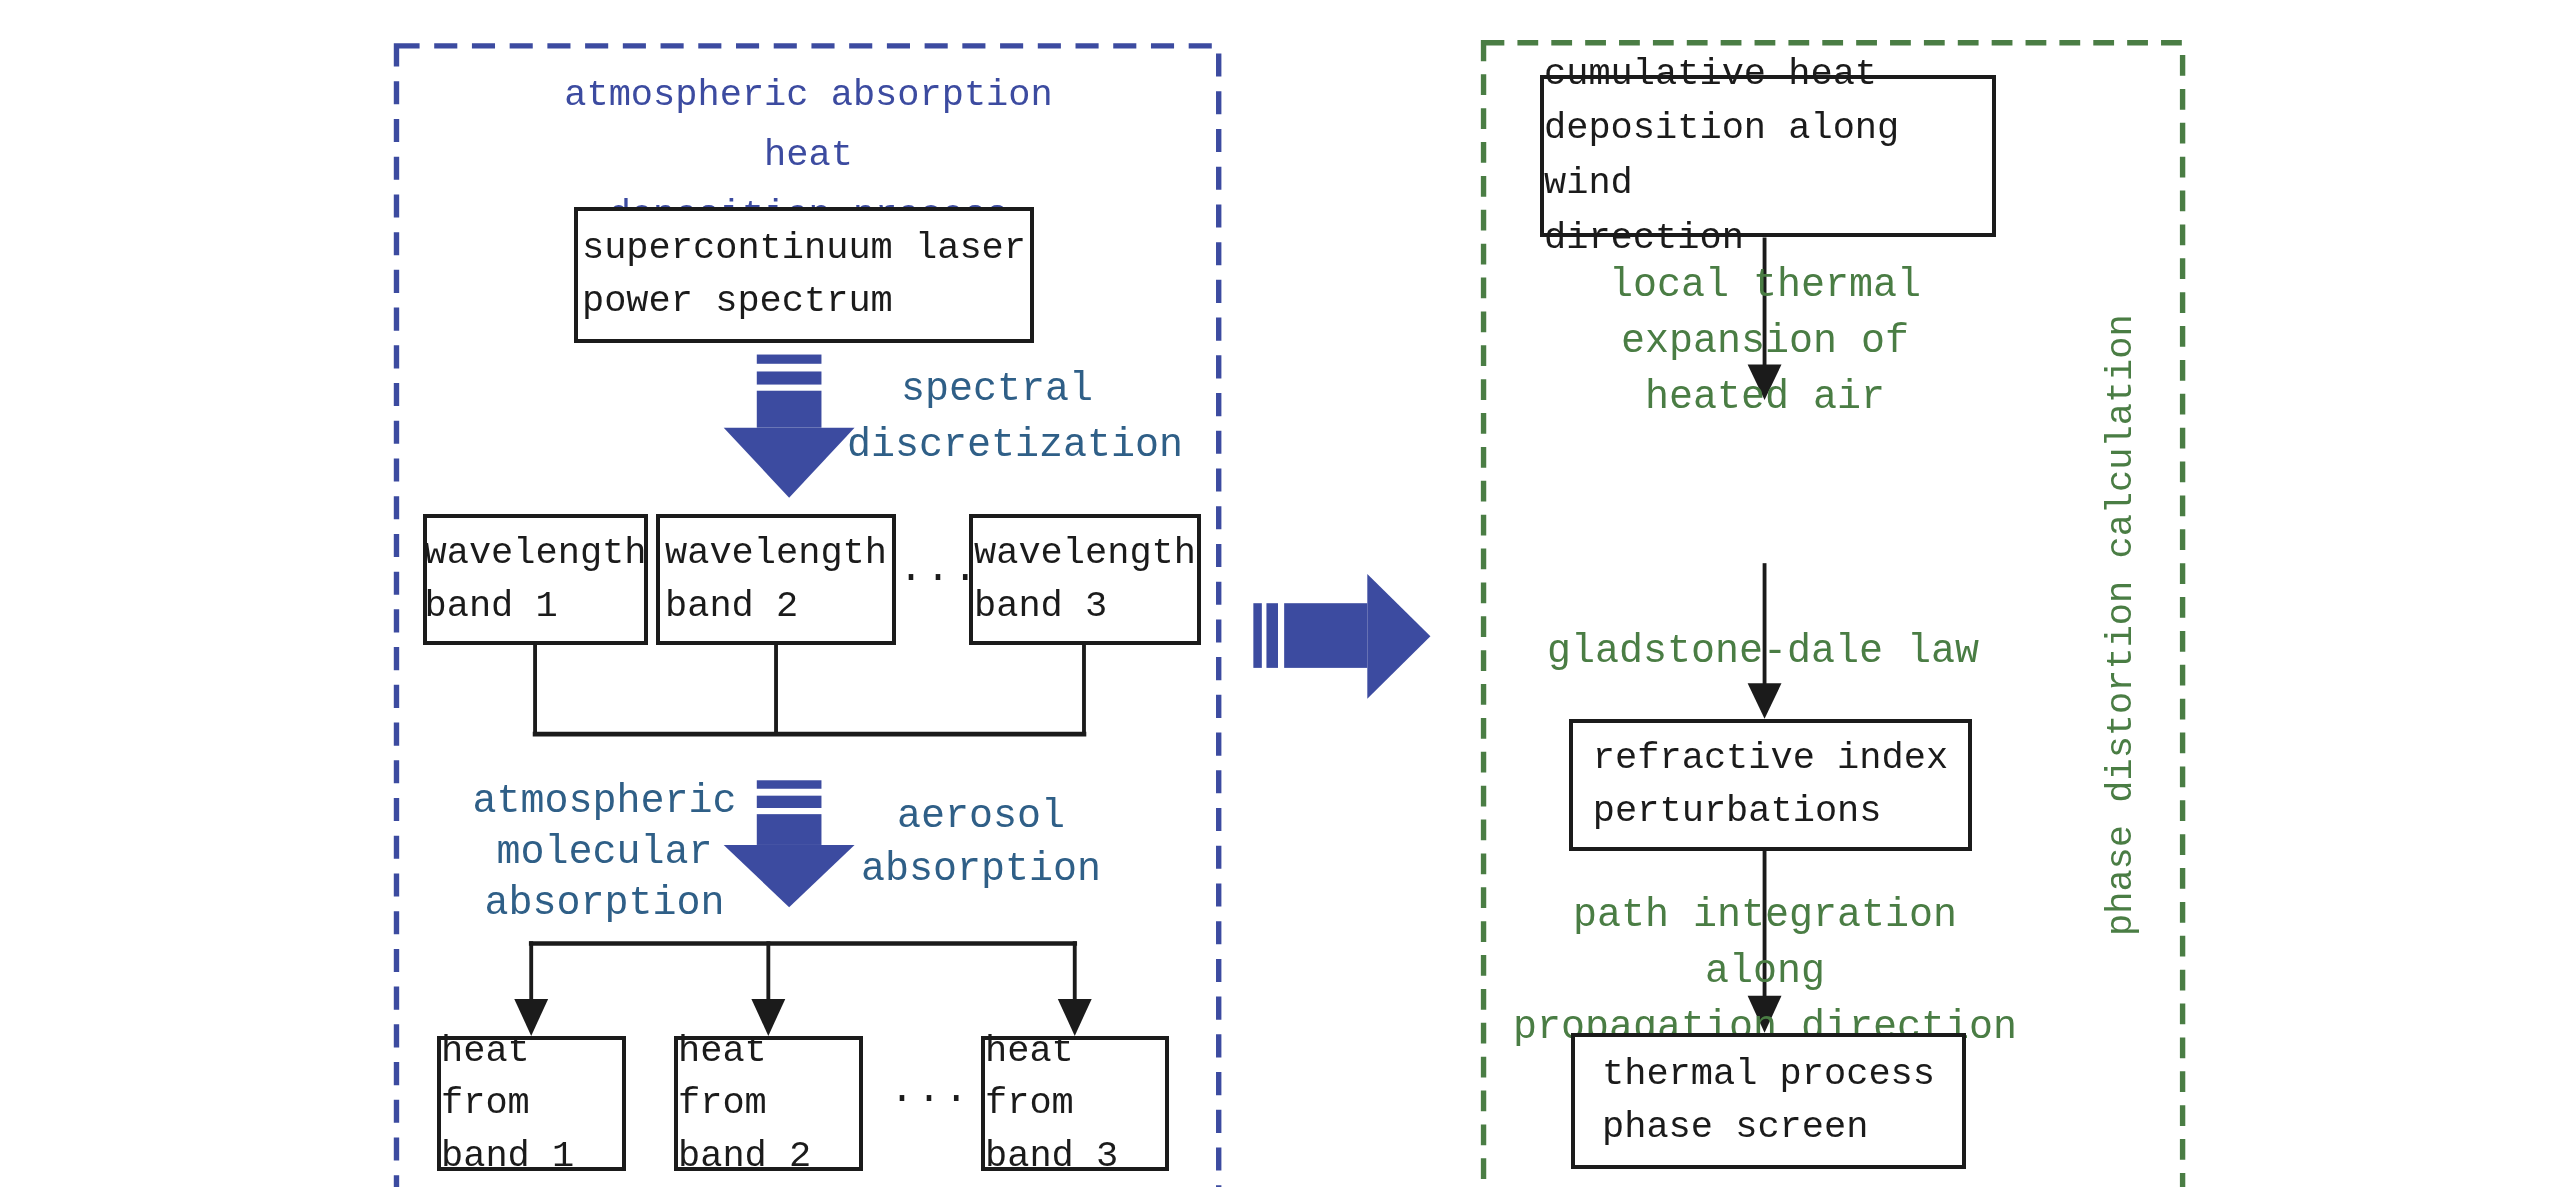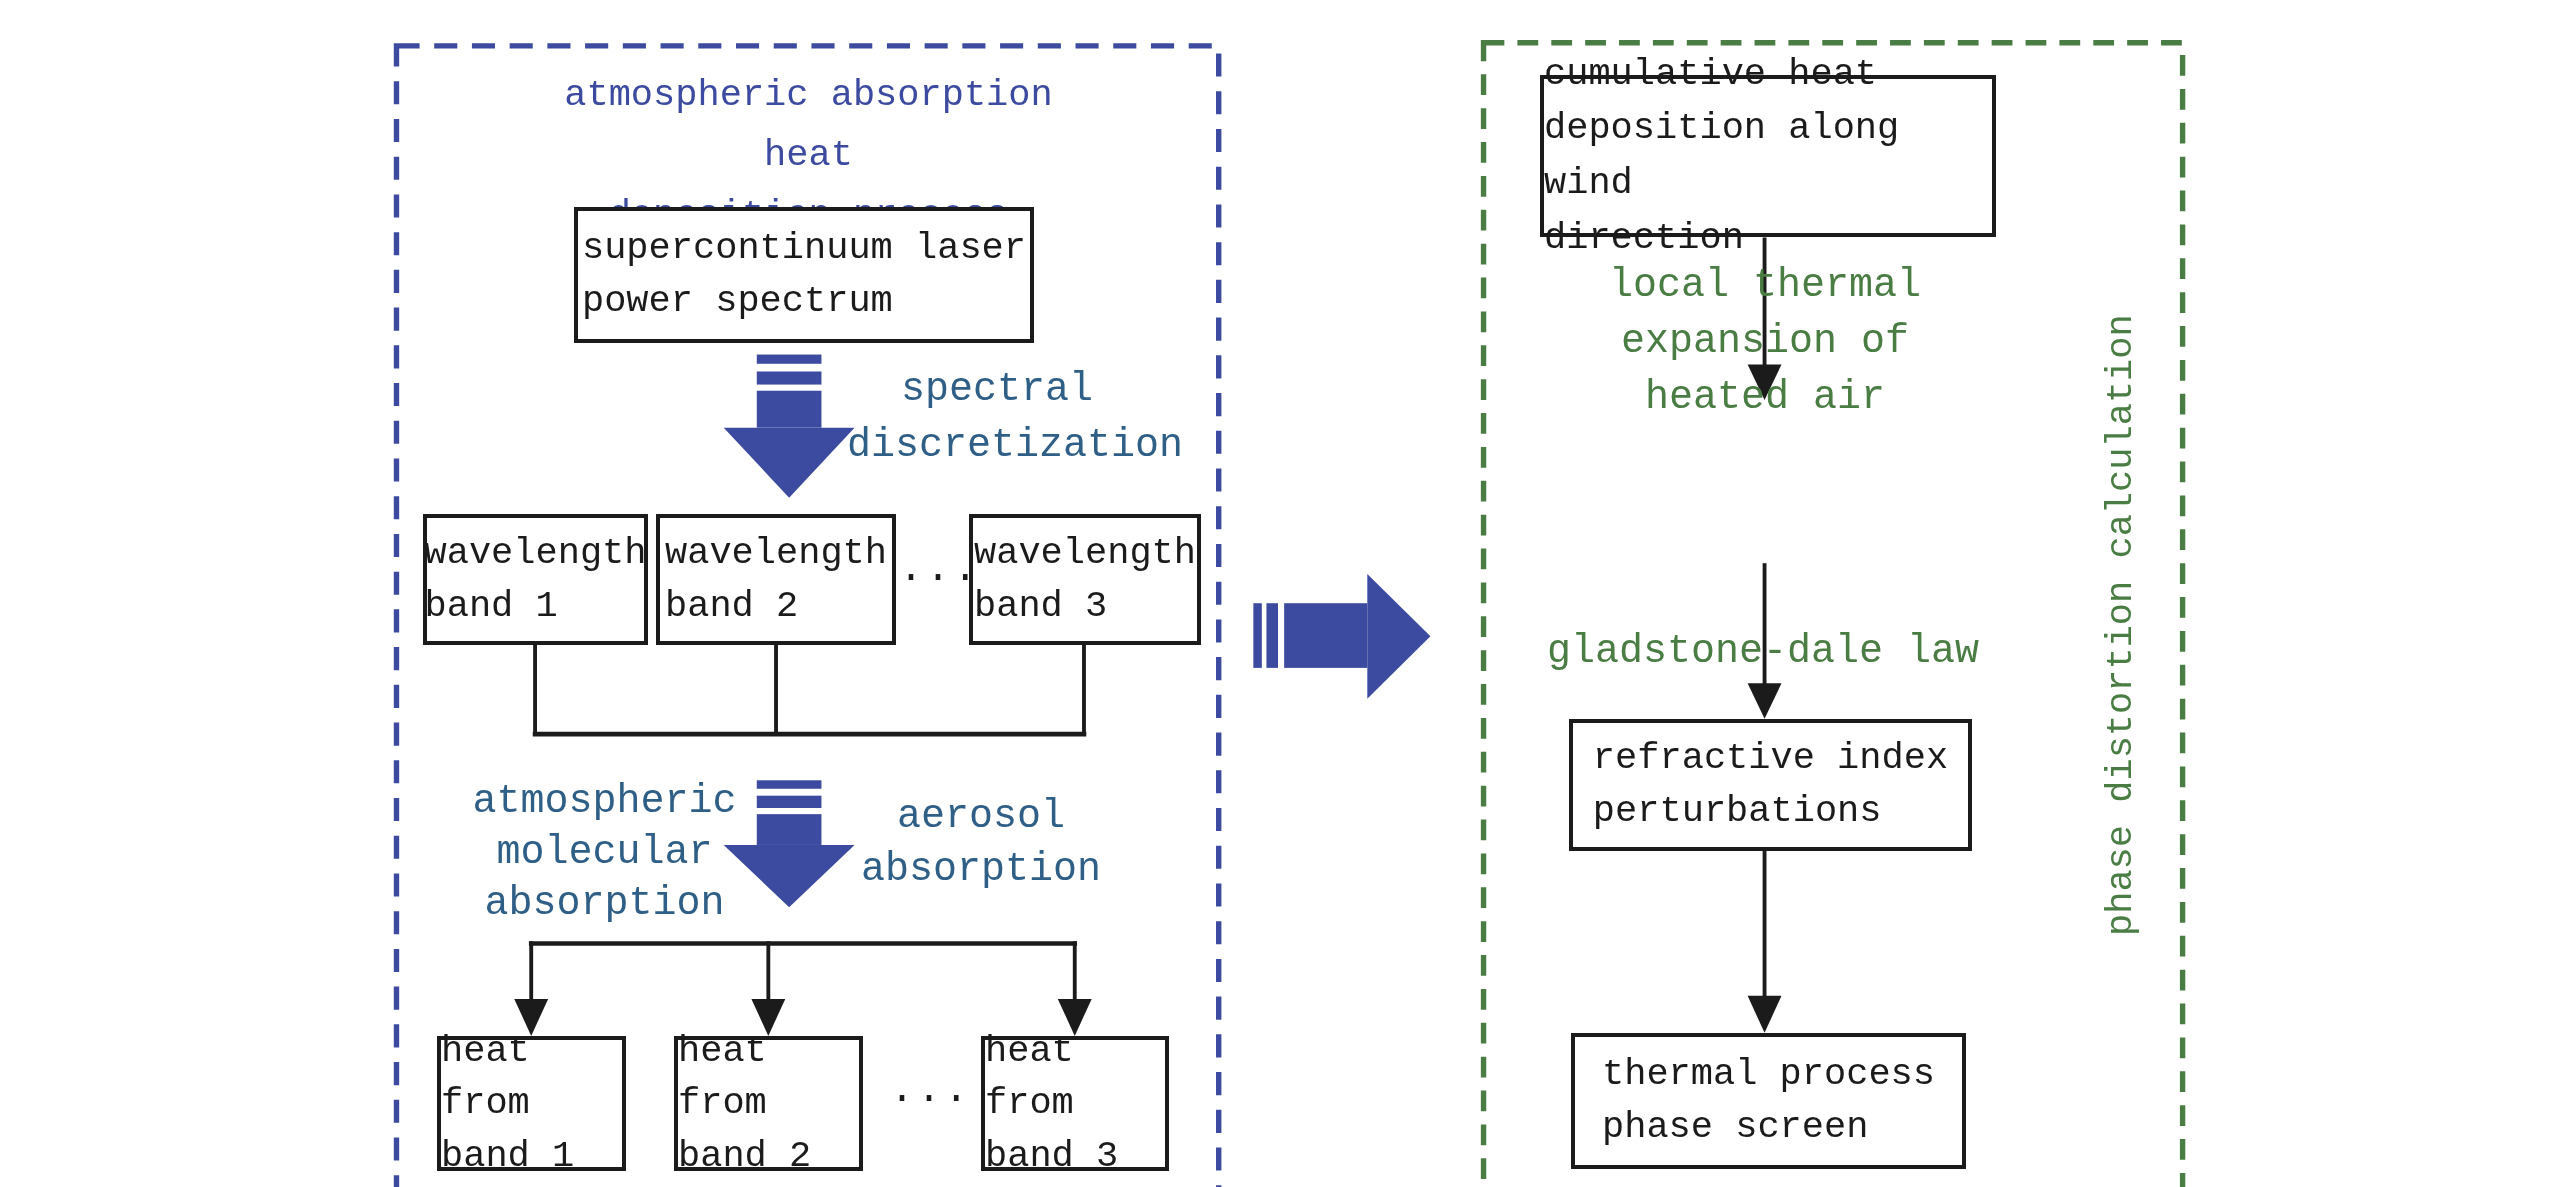--- a/index.html
+++ b/index.html
@@ -151,20 +151,22 @@
 
   <div class="lbl lbl-green" style="left:1509px;top:223px;width:512px;">local thermal expansion of
 heated air</div>
 
 
   <div class="lbl lbl-green" style="left:1532px;top:589px;width:462px;">gladstone-dale law</div>
 
   <div class="box" style="left:1569px;top:684px;width:403px;height:132px;">refractive index
 perturbations</div>
 
+  <div class="lbl lbl-green" style="left:1509px;top:853px;width:512px;">path integration along
+propagation direction</div>
 
   <div class="box" style="left:1571px;top:998px;width:395px;height:136px;">thermal process
 phase screen</div>
 
   <div class="vlabel" style="left:1842px;top:589px;width:570px;height:54px;">phase distortion calculation</div>
 
 </div>
 
 
 </body></html>

